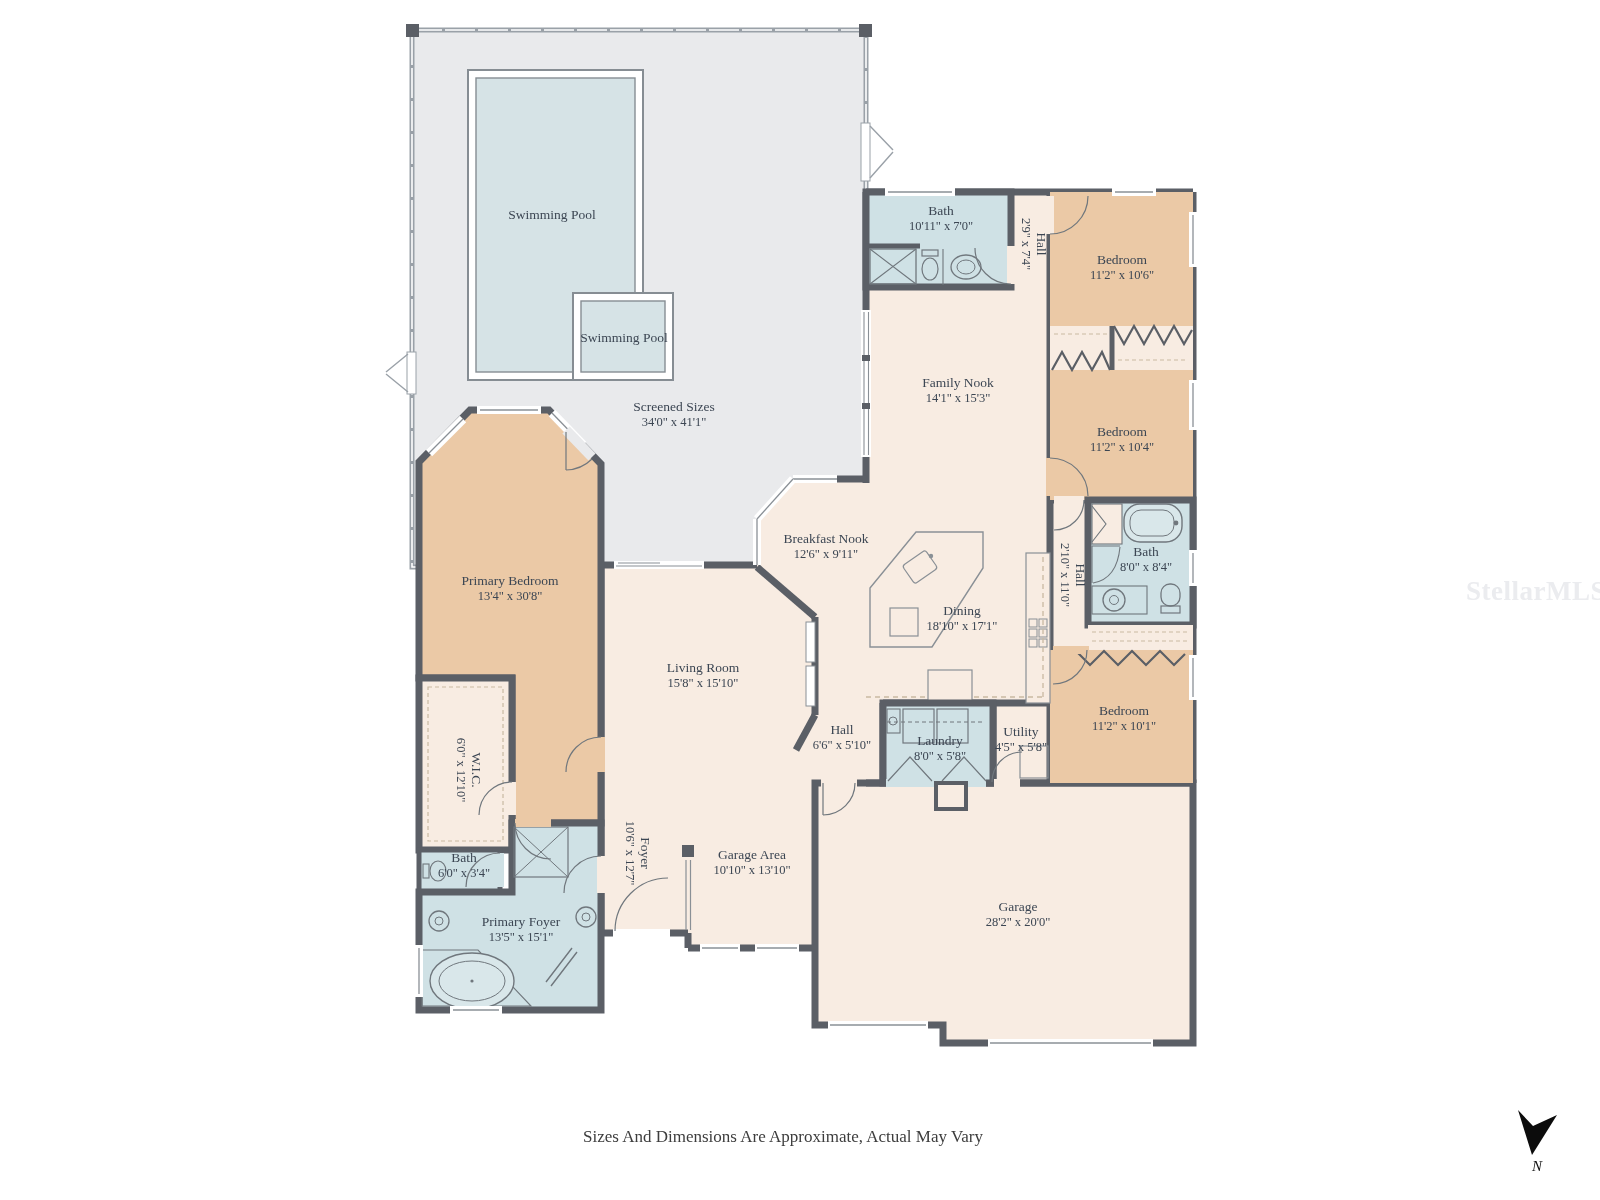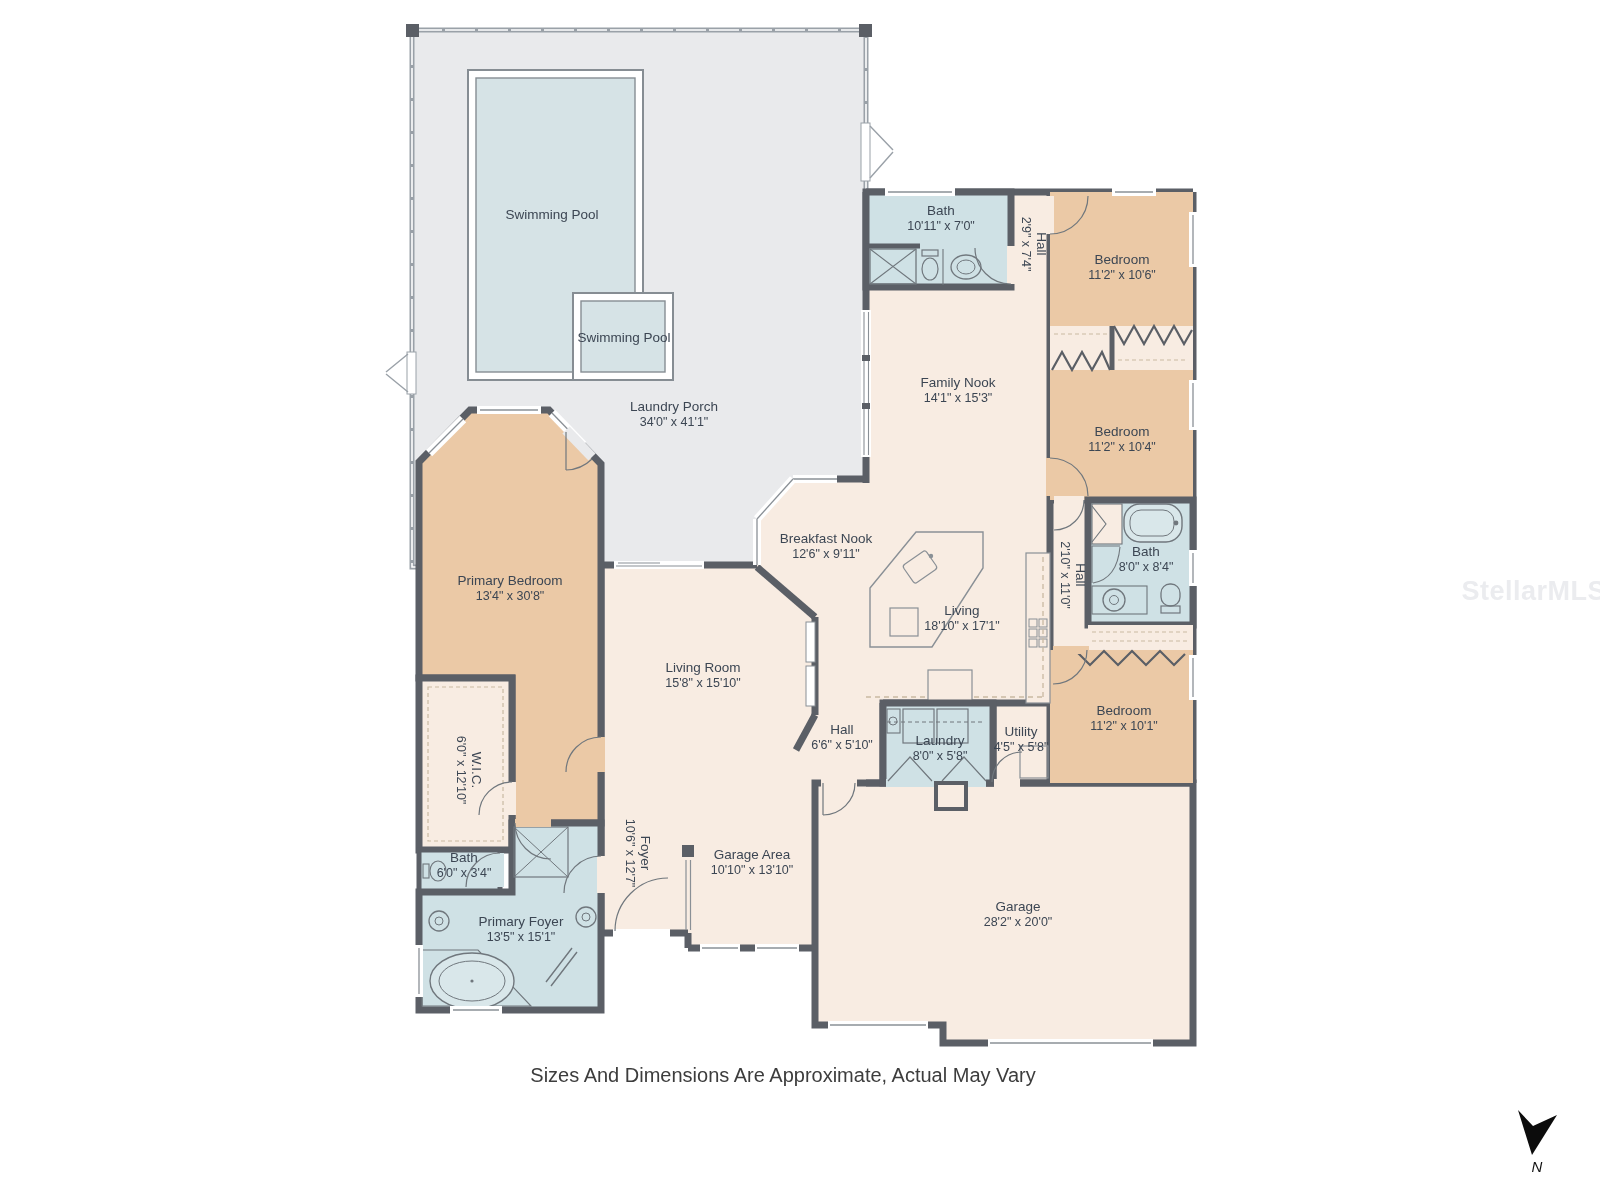--- a/index.html
+++ b/index.html
@@ -1,26 +1,26 @@
 <!DOCTYPE html>
 <html><head>
 <meta charset="utf-8">
 <style>
   html,body{margin:0;padding:0;background:#ffffff;}
   .canvas{position:relative;width:1600px;height:1200px;background:#ffffff;overflow:hidden;
-          font-family:Liberation Sans, sans-serif;}
+          font-family:Liberation Serif, serif;}
   .plan-svg{position:absolute;left:0;top:0;}
   .lbl{position:absolute;transform:translate(-50%,-50%);display:flex;flex-direction:column;
        align-items:center;text-align:center;color:#3c4653;line-height:1.22;white-space:nowrap;}
   .lbl .nm{font-size:13.5px;}
   .lbl .dm{font-size:12.5px;}
   .lbl.vert{transform:translate(-50%,-50%) rotate(90deg);}
   .lbl.single .nm{font-size:13.5px;}
-  .footer{position:absolute;left:783px;top:1075px;transform:translate(-50%,-50%);
-          font-size:20px;color:#3d3d3d;white-space:nowrap;}
+  .footer{position:absolute;left:783px;top:1137px;transform:translate(-50%,-50%);
+          font-size:17px;color:#3d3d3d;white-space:nowrap;}
   .watermark{position:absolute;right:-6px;top:576px;width:180px;text-align:right;
              font-size:27px;font-weight:600;color:#ebecef;letter-spacing:0.5px;}
   .north-label{position:absolute;left:1537px;top:1166px;transform:translate(-50%,-50%);
                font-size:15px;font-style:italic;color:#111;}
 </style>
 </head>
 <body>
 
 <div class="canvas">
 
@@ -305,21 +305,21 @@
   </g>
 </svg>
 
 <div class="lbl single" style="left:552px;top:215px">
   <div class="nm">Swimming Pool</div>
 </div>
 <div class="lbl single" style="left:624px;top:338px">
   <div class="nm">Swimming Pool</div>
 </div>
 <div class="lbl" style="left:674px;top:415px">
-  <div class="nm">Laundry Porch</div>
+  <div class="nm">Screened Sizes</div>
   <div class="dm">34'0" x 41'1"</div>
 </div>
 <div class="lbl" style="left:941px;top:219px">
   <div class="nm">Bath</div>
   <div class="dm">10'11" x 7'0"</div>
 </div>
 <div class="lbl vert" style="left:1033px;top:244px">
   <div class="nm">Hall</div>
   <div class="dm">2'9" x 7'4"</div>
 </div>
@@ -341,21 +341,21 @@
 </div>
 <div class="lbl" style="left:1146px;top:560px">
   <div class="nm">Bath</div>
   <div class="dm">8'0" x 8'4"</div>
 </div>
 <div class="lbl vert" style="left:1072px;top:575px">
   <div class="nm">Hall</div>
   <div class="dm">2'10" x 11'0"</div>
 </div>
 <div class="lbl" style="left:962px;top:619px">
-  <div class="nm">Living</div>
+  <div class="nm">Dining</div>
   <div class="dm">18'10" x 17'1"</div>
 </div>
 <div class="lbl" style="left:510px;top:589px">
   <div class="nm">Primary Bedroom</div>
   <div class="dm">13'4" x 30'8"</div>
 </div>
 <div class="lbl" style="left:703px;top:676px">
   <div class="nm">Living Room</div>
   <div class="dm">15'8" x 15'10"</div>
 </div>

